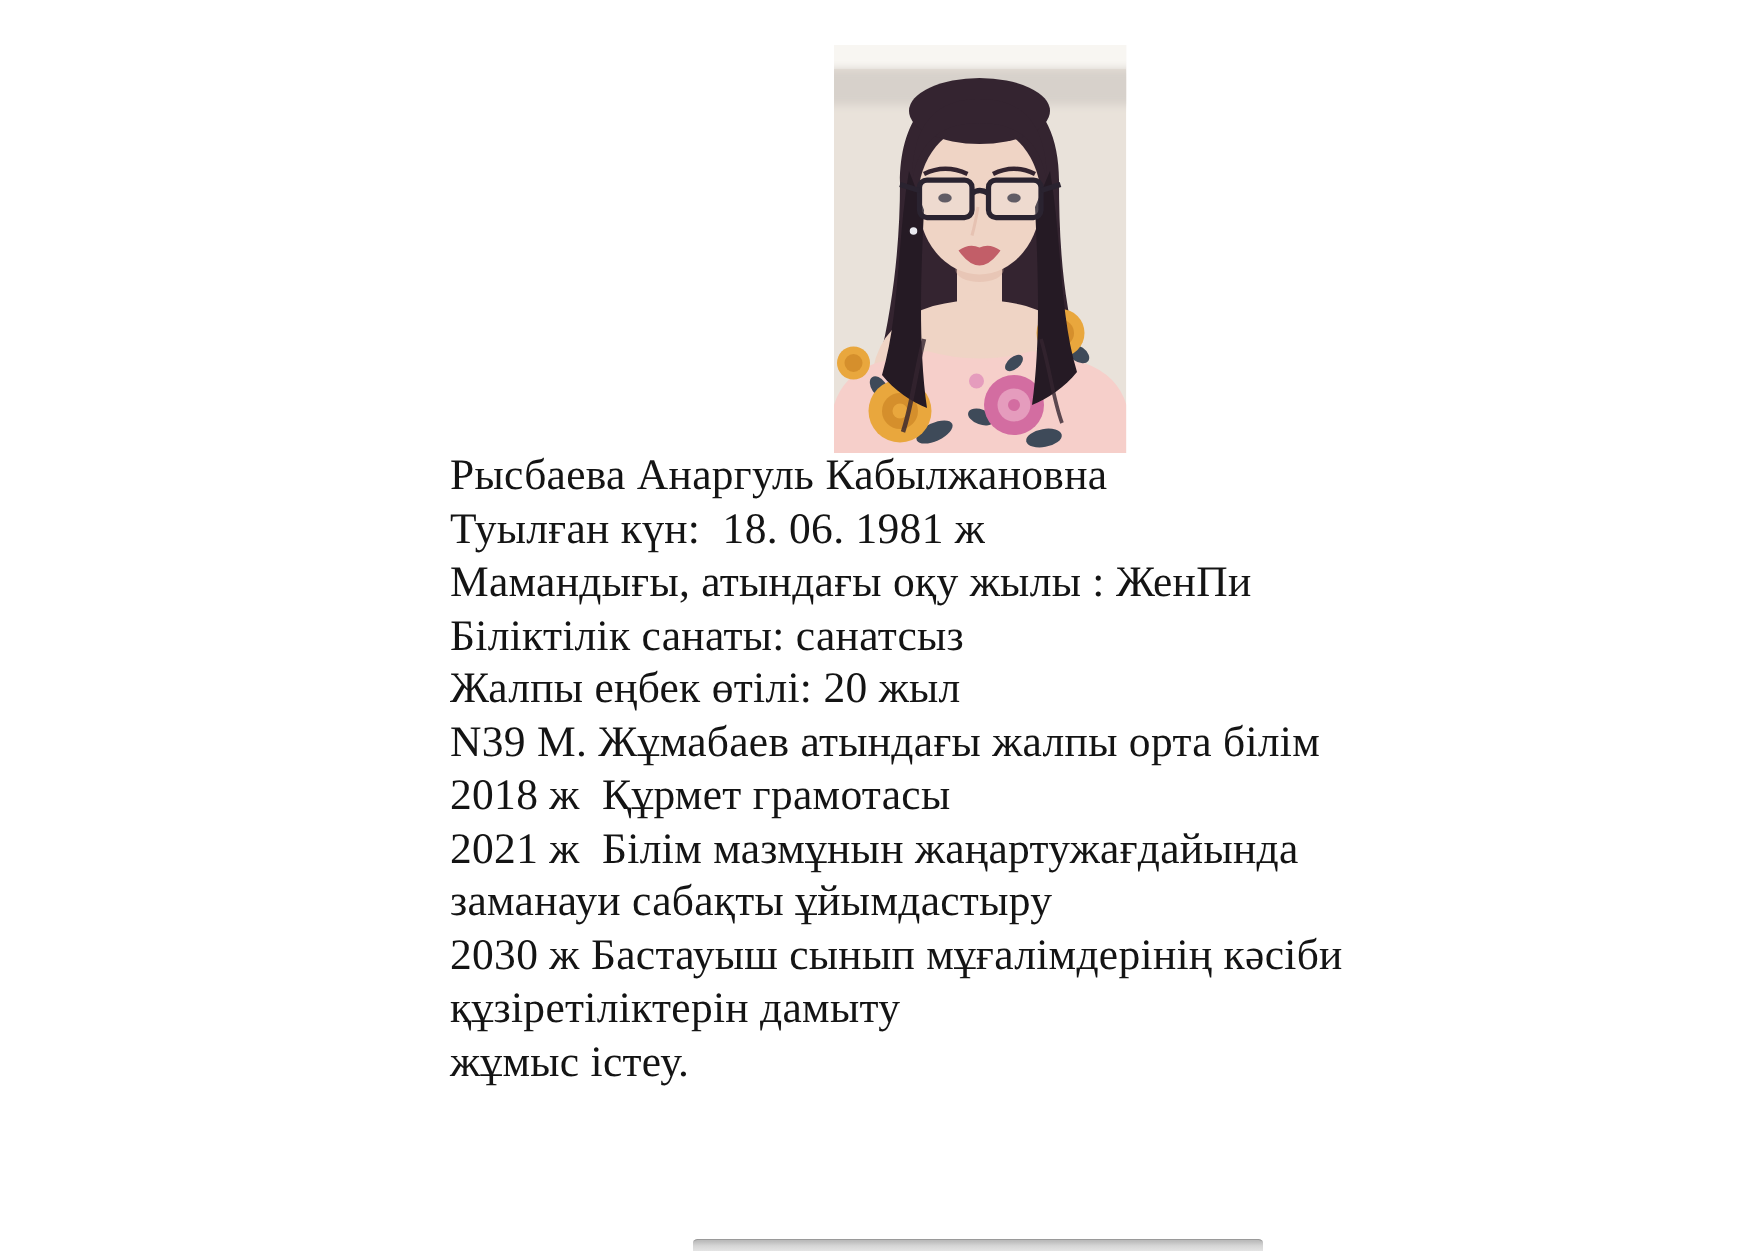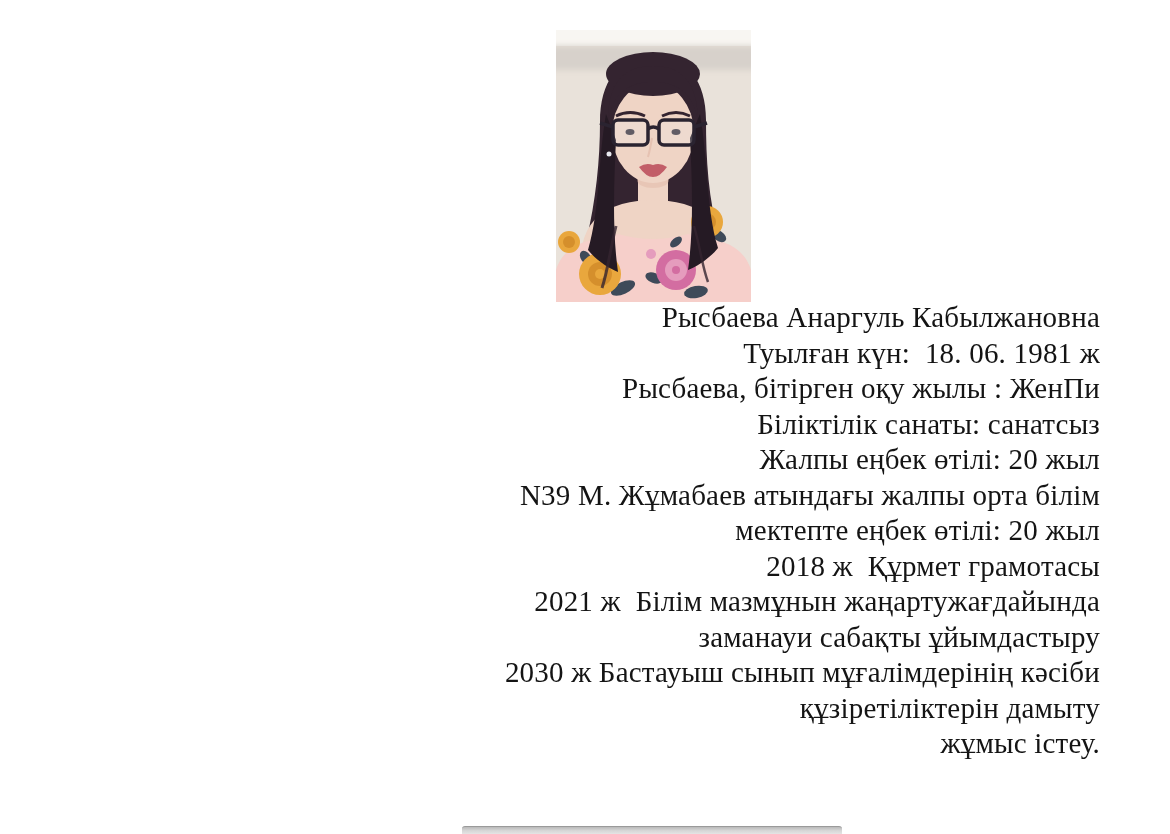--- a/index.html
+++ b/index.html
@@ -7,21 +7,20 @@
     padding: 0;
     background: #ffffff;
   }
   .page {
     position: relative;
     width: 1170px;
     height: 834px;
     background: #ffffff;
     overflow: hidden;
     font-family: "Liberation Serif", "DejaVu Serif", serif;
-    text-align: right;
   }
   .photo {
     position: absolute;
     left: 556px;
     top: 30px;
     width: 195px;
     height: 272px;
     overflow: hidden;
   }
   .photo svg { display: block; }
@@ -124,25 +123,24 @@
 
       <path d="M83,137 Q90,132 97,135 Q104,132 111,137 Q104,147 97,147 Q90,147 83,137 Z" fill="#c25e68"></path>
 
       <circle cx="53" cy="124" r="2.5" fill="#e9e9ef"></circle>
     </svg>
   </div>
 
   <div class="text-block">
     <div class="line">Рысбаева Анаргуль Кабылжановна</div>
     <div class="line">Туылған күн:  18. 06. 1981 ж</div>
-    <div class="line">Рысбаева, бітірген оқу жылы : ЖенПи</div>
+    <div class="line">Мамандығы, атындағы оқу жылы : ЖенПи</div>
     <div class="line">Біліктілік санаты: санатсыз</div>
     <div class="line">Жалпы еңбек өтілі: 20 жыл</div>
     <div class="line">N39 М. Жұмабаев атындағы жалпы орта білім</div>
-    <div class="line">мектепте еңбек өтілі: 20 жыл</div>
     <div class="line">2018 ж  Құрмет грамотасы</div>
     <div class="line">2021 ж  Білім мазмұнын жаңартужағдайында</div>
     <div class="line">заманауи сабақты ұйымдастыру</div>
     <div class="line">2030 ж Бастауыш сынып мұғалімдерінің кәсіби</div>
     <div class="line">құзіретіліктерін дамыту</div>
     <div class="line">жұмыс істеу.</div>
   </div>
 
   <div class="bottom-bar"></div>
 

